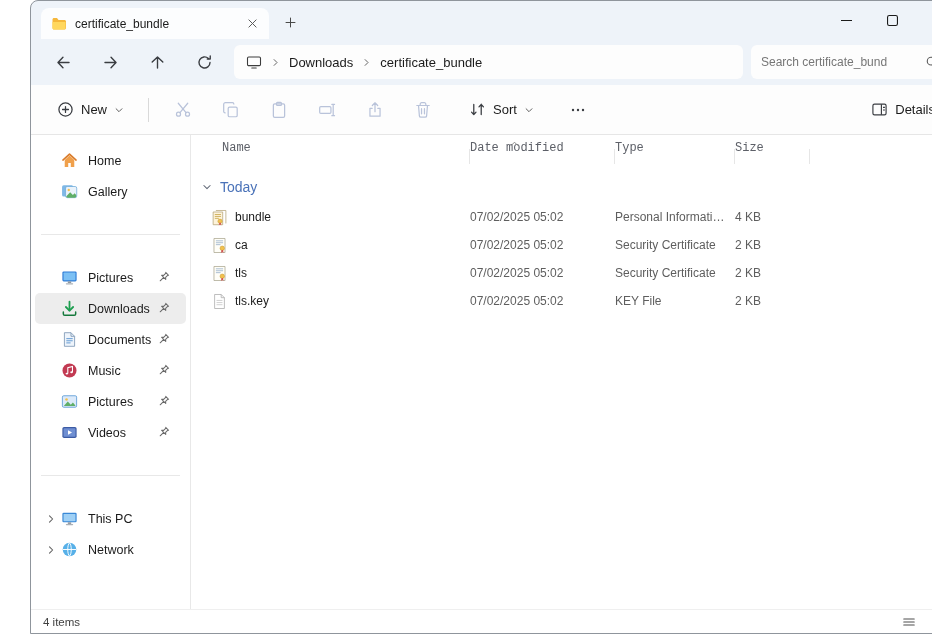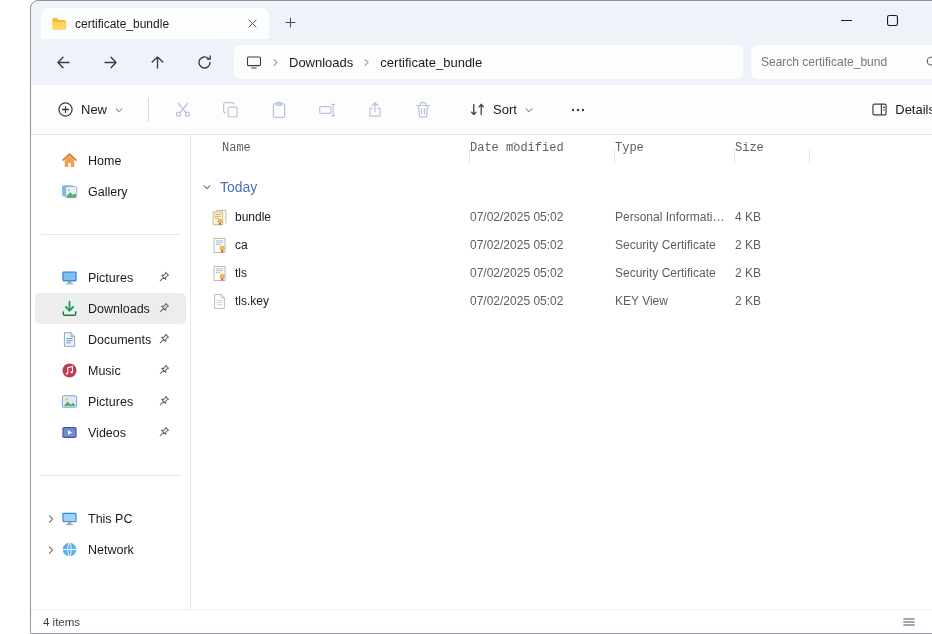--- a/index.html
+++ b/index.html
@@ -559,21 +559,21 @@
               <span class="icon">
                 <svg viewBox="0 0 16 16">
                   <path d="M3.4 1.4h6.2l3 3v10.2H3.4z" fill="#fff" stroke="#a7a7a7" stroke-width=".7"></path>
                   <path d="M9.6 1.4v3h3" fill="none" stroke="#a7a7a7" stroke-width=".7"></path>
                   <path d="M5.2 7h5.6M5.2 9h5.6M5.2 11h5.6" stroke="#c9c9c9" stroke-width=".8"></path>
                 </svg>
               </span>
               <span>tls.key</span>
             </div>
             <div class="cell date">07/02/2025 05:02</div>
-            <div class="cell type">KEY View</div>
+            <div class="cell type">KEY File</div>
             <div class="cell size">2 KB</div>
           </div>
         </div>
     </div>
   </div>
 
   <div class="statusbar">
     <span>4 items</span>
     <span class="status-icons">
       <span class="status-ic">

